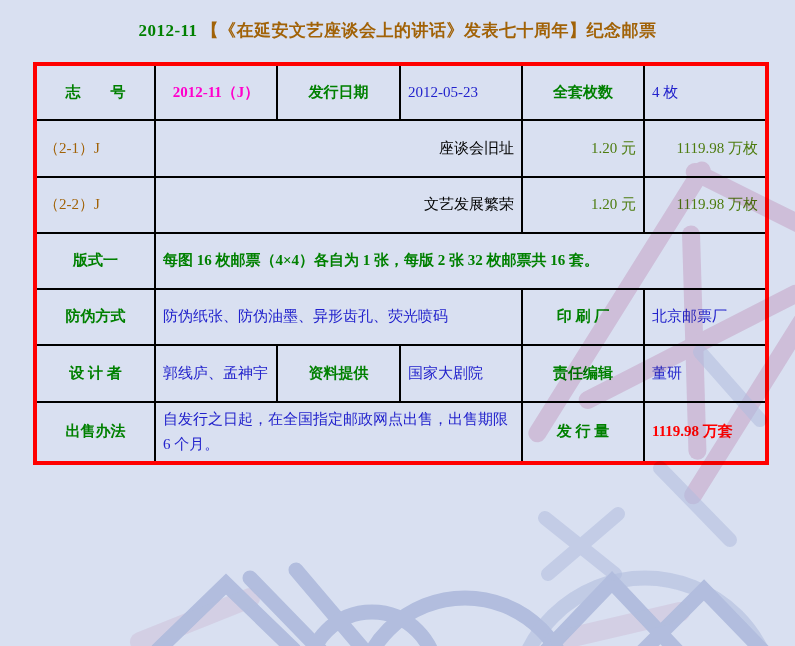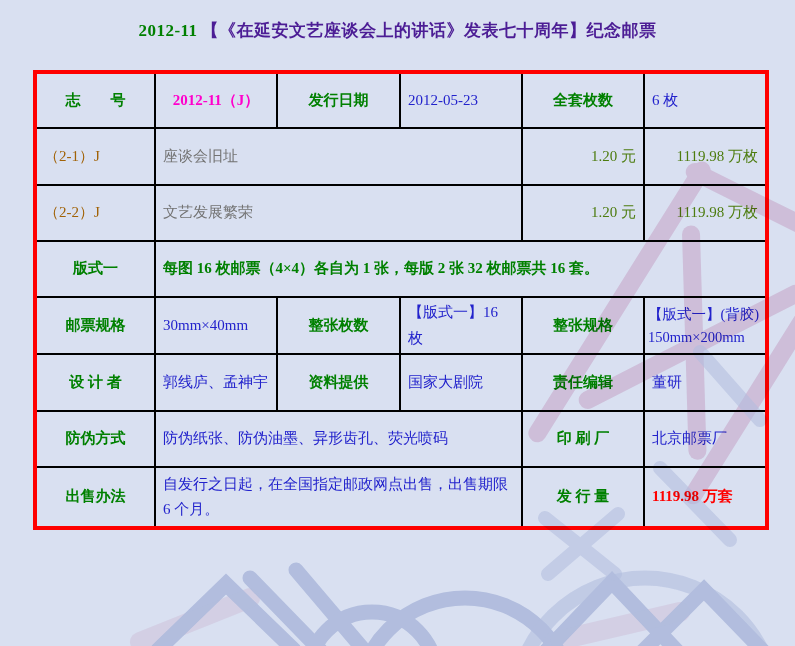--- a/index.html
+++ b/index.html
@@ -1,31 +1,31 @@
 <!DOCTYPE html>
 <html><head>
 <meta charset="utf-8">
 <style>
   html,body{margin:0;padding:0;}
   body{background:#d9e0f1;font-family:"Liberation Serif","DejaVu Serif",serif;}
   .page{position:relative;width:795px;height:646px;background:#d9e0f1;overflow:hidden;}
   .page-title{position:absolute;top:19px;left:0;right:0;text-align:center;
     font-size:17px;font-weight:bold;letter-spacing:.5px;}
   .page-title .code{color:#008000;margin-right:4px;text-align:right;}
-  .page-title .name{color:#4c1d95;}
-  table.info{position:absolute;left:33px;top:70px;width:732px;
+  .page-title .name{color:#a16207;}
+  table.info{position:absolute;left:33px;top:62px;width:732px;
     border-collapse:collapse;table-layout:fixed;
     border:4px solid #ff0000;font-size:15px;padding-left:20px;}
   td{border:2px solid #000;vertical-align:middle;line-height:1.7;
     padding:2px 7px;overflow:hidden;}
   td.lbl{color:#008000;font-weight:bold;text-align:center;padding:2px 2px;}
   td.val{color:#2222cc;text-align:left;}
   td.magenta{color:#ff00cc;font-weight:bold;text-align:center;}
   td.redc{color:#a16207;font-weight:normal;text-align:left;}
-  td.redl{color:#737373;text-align:left;}
+  td.redl{color:#000000;text-align:right;}
   td.redr{color:#4d7c0f;text-align:right;}
   td.redbold{color:#ff0000;font-weight:bold;text-align:left;}
   td.greenval{color:#008000;font-weight:bold;text-align:left;}
   td.two-line{font-size:14.5px;padding:2px 3px;line-height:1.55;}
   td.two-line span{display:block;white-space:nowrap;}
   svg.wm{position:absolute;left:0;top:0;pointer-events:none;
     mix-blend-mode:multiply;z-index:5;}
 </style>
 </head>
 <body>
@@ -45,62 +45,51 @@
         <col style="width:122px">
         <col style="width:123px">
     </colgroup>
     <tbody>
       <tr style="height:56px">
         <td class="lbl">志　　号</td>
         <td class="magenta">2012-11（J）</td>
         <td class="lbl">发行日期</td>
         <td class="val">2012-05-23</td>
         <td class="lbl">全套枚数</td>
-        <td class="val">6 枚</td>
+        <td class="val">4 枚</td>
       </tr>
       <tr style="height:57px">
         <td class="redc">（2-1）J</td>
         <td class="redl" colspan="3">座谈会旧址</td>
         <td class="redr">1.20 元</td>
         <td class="redr">1119.98 万枚</td>
       </tr>
       <tr style="height:56px">
         <td class="redc">（2-2）J</td>
         <td class="redl" colspan="3">文艺发展繁荣</td>
         <td class="redr">1.20 元</td>
         <td class="redr">1119.98 万枚</td>
       </tr>
       <tr style="height:56px">
         <td class="lbl">版式一</td>
         <td class="greenval" colspan="5">每图 16 枚邮票（4×4）各自为 1 张，每版 2 张 32 枚邮票共 16 套。</td>
       </tr>
-      <tr style="height:57px">
-        <td class="lbl">邮票规格</td>
-        <td class="val">30mm×40mm</td>
-        <td class="lbl">整张枚数</td>
-        <td class="val">【版式一】16 枚</td>
-        <td class="lbl">整张规格</td>
-        <td class="val two-line">
-          <span>【版式一】(背胶)</span>
-          <span>150mm×200mm</span>
-        </td>
+      <tr style="height:56px">
+        <td class="lbl">防伪方式</td>
+        <td class="val" colspan="3">防伪纸张、防伪油墨、异形齿孔、荧光喷码</td>
+        <td class="lbl">印 刷 厂</td>
+        <td class="val">北京邮票厂</td>
       </tr>
       <tr style="height:57px">
         <td class="lbl">设 计 者</td>
         <td class="val">郭线庐、孟神宇</td>
         <td class="lbl">资料提供</td>
         <td class="val">国家大剧院</td>
         <td class="lbl">责任编辑</td>
         <td class="val">董研</td>
-      </tr>
-      <tr style="height:56px">
-        <td class="lbl">防伪方式</td>
-        <td class="val" colspan="3">防伪纸张、防伪油墨、异形齿孔、荧光喷码</td>
-        <td class="lbl">印 刷 厂</td>
-        <td class="val">北京邮票厂</td>
       </tr>
       <tr style="height:61px">
         <td class="lbl">出售办法</td>
         <td class="val" colspan="3">自发行之日起，在全国指定邮政网点出售，出售期限 6 个月。</td>
         <td class="lbl">发 行 量</td>
         <td class="redbold">1119.98 万套</td>
       </tr>
     </tbody>
   </table>
 

